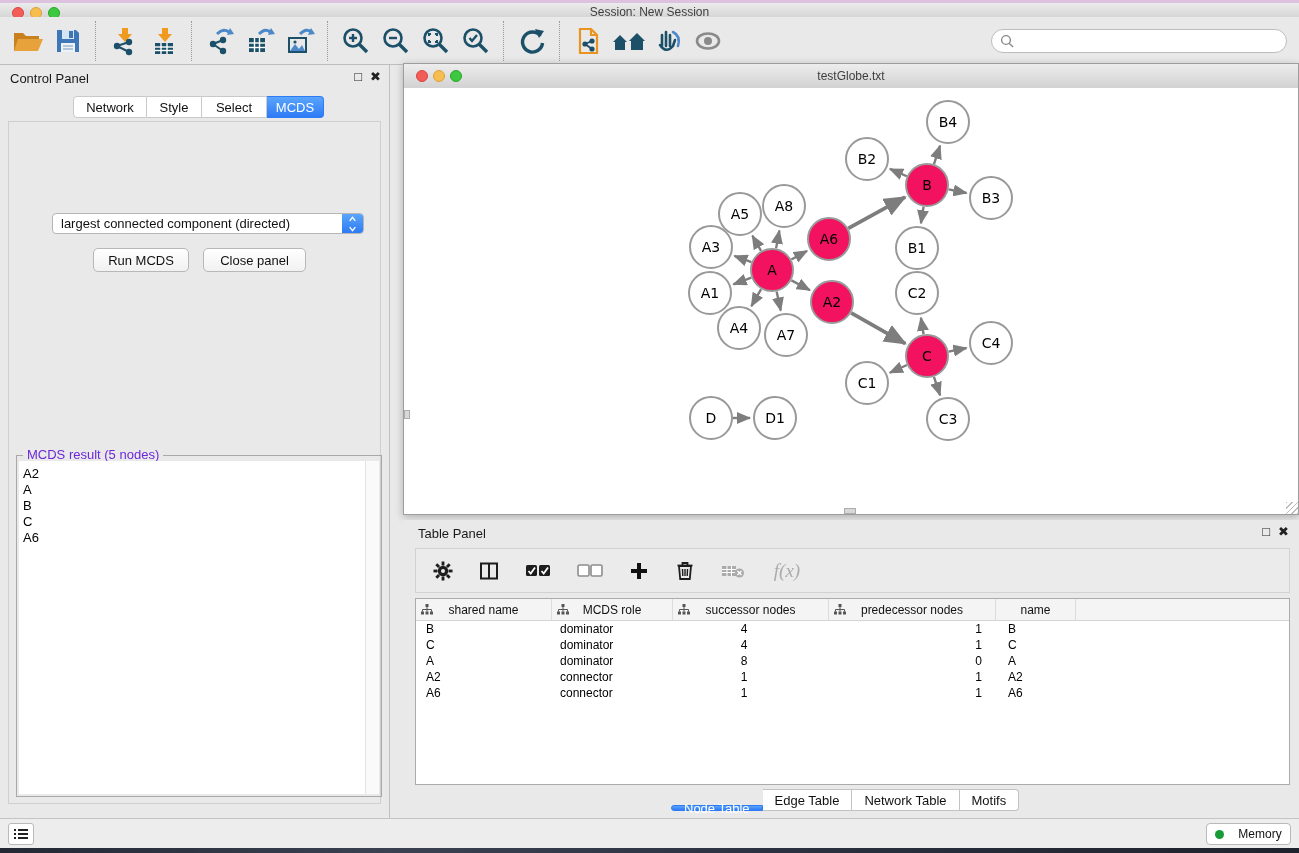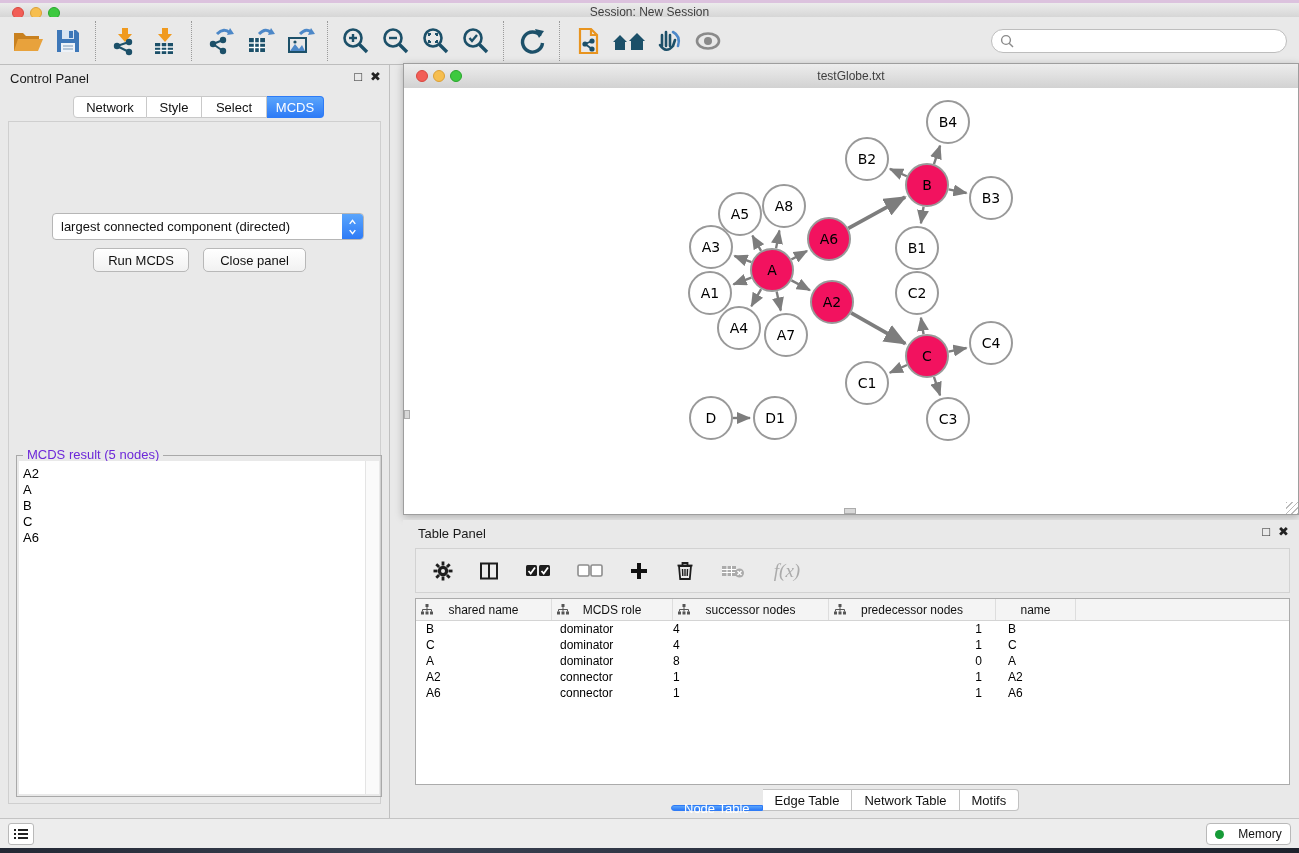--- a/index.html
+++ b/index.html
@@ -31,21 +31,21 @@
   .panel-header{position:absolute;left:10px;top:6px;font-size:13px;color:#1a1a1a;}
   .panel-icons{position:absolute;right:8px;top:5px;font-size:12px;color:#222;display:flex;gap:8px;}
   .panel-icons span{cursor:default;}
   .cp-tabs{position:absolute;left:73px;top:31px;height:22px;display:flex;font-size:13px;}
   .cp-tab{background:#fff;border:1px solid #C9C9C9;border-left:none;display:flex;align-items:center;justify-content:center;color:#111;}
   .cp-tab:first-child{border-left:1px solid #C9C9C9;border-radius:4px 0 0 4px;}
   .cp-tab:last-child{border-radius:0 4px 4px 0;}
   .cp-tab.active{background:linear-gradient(#5AA5FC,#2E7BF6);border-color:#2E7BF6;color:#fff;}
   .cp-content{position:absolute;left:8px;top:56px;width:373px;height:683px;border:1px solid #CFCFCF;box-sizing:border-box;}
   .opt-label{position:absolute;left:0;width:100%;top:70px;text-align:center;font-size:13px;color:#111;}
-  .criterion-select{position:absolute;left:43px;top:91px;width:312px;height:27px;background:#fff;
+  .criterion-select{position:absolute;left:43px;top:91px;width:312px;height:21px;background:#fff;
     border:1px solid #B6B6B6;border-radius:4px;box-sizing:border-box;display:flex;align-items:center;}
   .criterion-select .val{flex:1;font-size:13px;padding-left:8px;color:#111;white-space:nowrap;overflow:hidden;}
   .stepper{width:21px;height:100%;background:linear-gradient(#5AA5FC,#2E7BF6);border-radius:0 3px 3px 0;
     display:flex;flex-direction:column;align-items:center;justify-content:center;gap:2px;}
   .chev{width:7px;height:7px;}
   .btn{position:absolute;top:126px;height:24px;background:linear-gradient(#FFFFFF,#F1F1F1);
     border:1px solid #B8B8B8;border-radius:5px;font-size:13px;color:#111;
     display:flex;align-items:center;justify-content:center;box-sizing:border-box;}
   .fieldset{position:absolute;left:15px;top:389px;width:366px;height:342px;border:1px solid #A9A9A9;box-sizing:border-box;}
   .fieldset .legend{position:absolute;left:6px;top:-9px;background:#E9E9E9;padding:0 4px;font-size:13px;color:#6d28d9;}
@@ -73,21 +73,21 @@
   .tp-tb-btn{display:flex;align-items:center;justify-content:center;width:22px;height:22px;}
   .data-table{position:absolute;left:12px;top:78px;width:875px;height:187px;background:#fff;
     border:1px solid #ABABAB;box-sizing:border-box;overflow:hidden;}
   .thead{display:flex;height:21px;background:#F4F4F4;border-bottom:1px solid #D4D4D4;font-size:12px;color:#111;}
   .th{position:relative;display:flex;align-items:center;justify-content:center;border-right:1px solid #DDD;box-sizing:border-box;}
   .th .sitemap{position:absolute;left:5px;top:5px;}
   .trow{display:flex;height:16px;font-size:12px;color:#000;align-items:center;}
   .td{box-sizing:border-box;white-space:nowrap;overflow:hidden;}
   .c0{width:136px;padding-left:10px;}
   .c1{width:121px;padding-left:8px;}
-  .c2{width:156px;text-align:left;padding-right:14px;}
+  .c2{width:156px;text-align:center;padding-right:14px;}
   .c3{width:167px;text-align:right;padding-right:14px;}
   .c4{width:80px;padding-left:12px;}
   .tp-tabs{position:absolute;left:268px;top:269px;height:22px;display:flex;font-size:13px;}
   .tp-tab{background:#fff;border:1px solid #C2C2C2;border-left:none;display:flex;align-items:center;
     justify-content:center;color:#111;padding:0 12px;}
   .tp-tab:first-child{border-left:1px solid #C2C2C2;border-radius:4px 0 0 4px;}
   .tp-tab:last-child{border-radius:0 4px 4px 0;}
   .tp-tab.active{background:linear-gradient(#5AA5FC,#2E7BF6);border-color:#2E7BF6;color:#fff;margin-top:16px;}
   
   .status-bar{position:absolute;left:0;top:818px;width:1299px;height:30px;background:#EDEDED;

